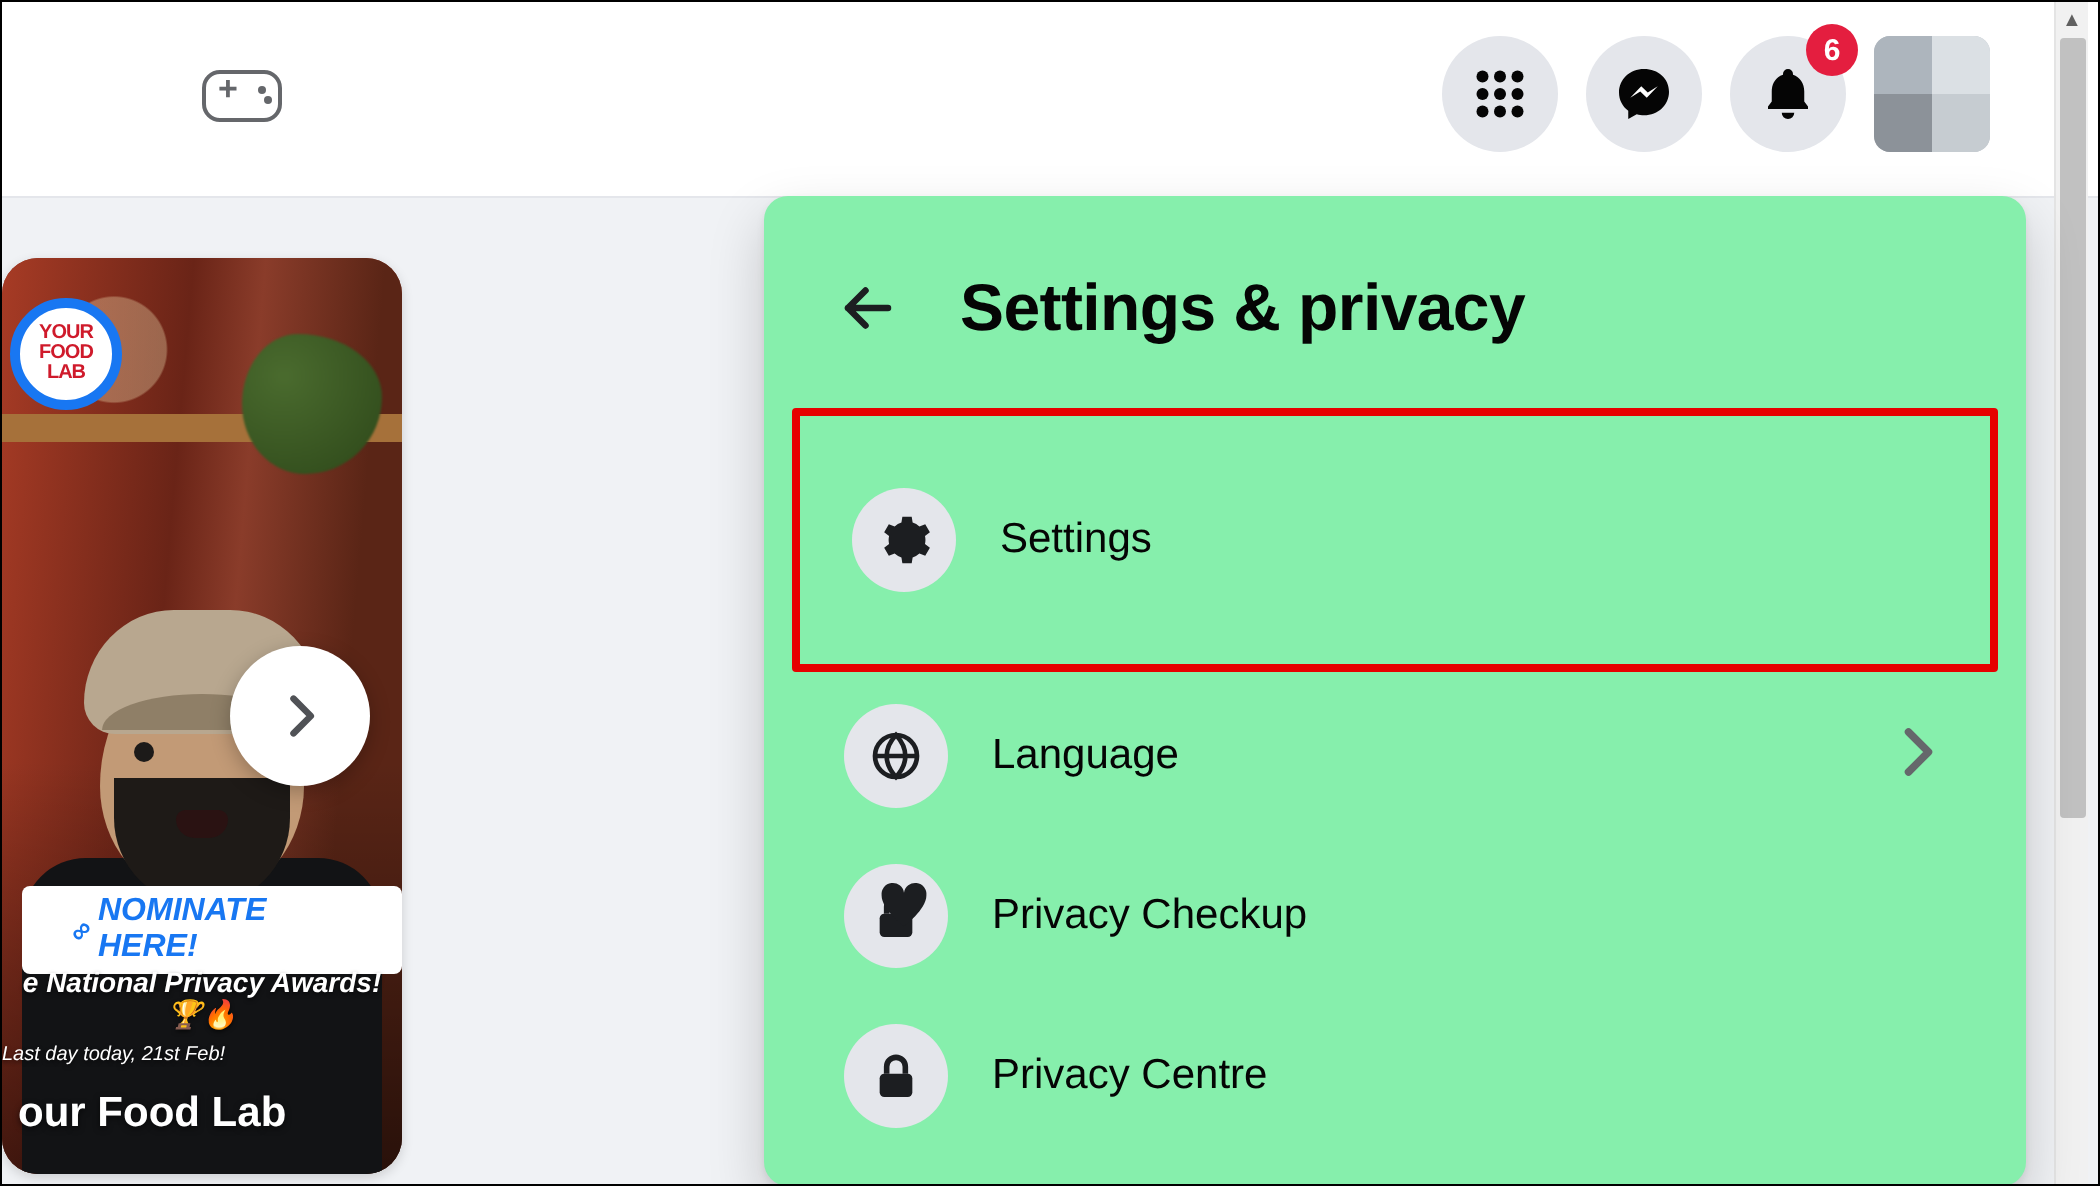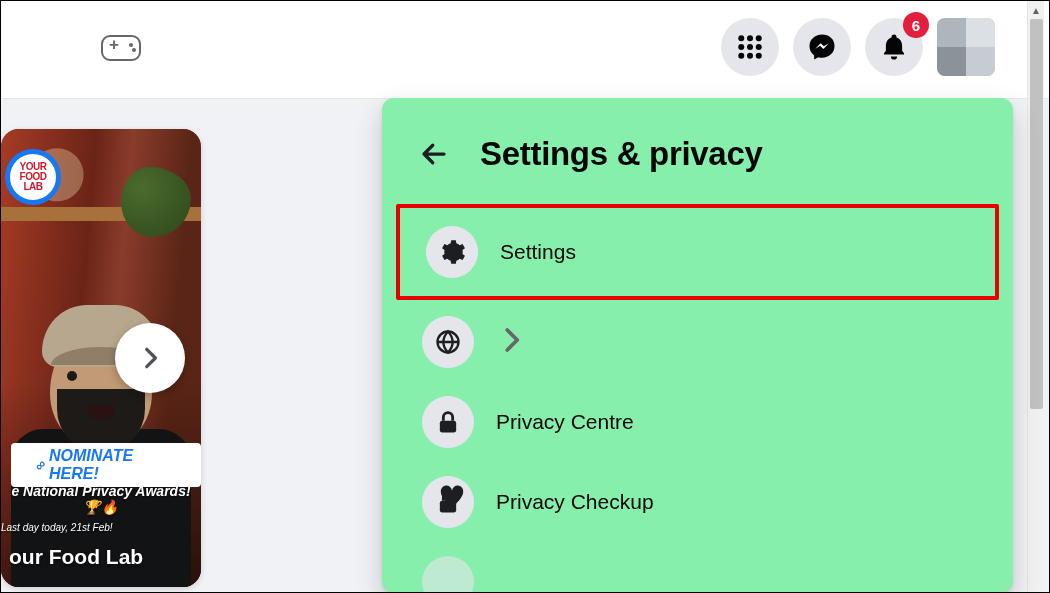--- a/index.html
+++ b/index.html
@@ -360,21 +360,21 @@
     }
     .chevron { color: #65676b; }
     .chevron svg { width: 30px; height: 30px; }
 
     .highlight-box {
       border: 4px solid #e60000;
       border-radius: 2px;
     }
     .menu-item.highlighted {
       margin: 0 14px;
-      padding: 18px 26px;
+      padding: 36px 26px;
     }
 
     .heart-dot {
       position:absolute; top:6px; right:8px;
       width:10px; height:10px;
     }
 
     
     .scrollbar {
       position: absolute;
@@ -494,54 +494,55 @@
 
   <div class="menu-item">
     <div class="menu-icon">
       <svg viewBox="0 0 24 24">
           <g fill="none" stroke="#1c1e21" stroke-width="2">
             <circle cx="12" cy="12" r="9"></circle>
             <path d="M3 12h18M12 3c2.5 2.7 4 5.9 4 9s-1.5 6.3-4 9c-2.5-2.7-4-5.9-4-9s1.5-6.3 4-9z"></path>
           </g>
         </svg>
     </div>
+    <div class="menu-label">Language</div>
     <div class="chevron">
       <svg viewBox="0 0 24 24">
           <path fill="none" stroke="#65676b" stroke-width="3" stroke-linecap="round" stroke-linejoin="round" d="M9 4l8 8-8 8"></path>
         </svg>
     </div>
-  </div>
-
-  <div class="menu-item">
-    <div class="menu-icon">
-      <svg viewBox="0 0 24 24">
-          <g fill="#1c1e21">
-            <rect x="5" y="11" width="14" height="10" rx="2"></rect>
-            <path fill="none" stroke="#1c1e21" stroke-width="2.4" d="M8 11V8a4 4 0 0 1 8 0v3"></path>
-          </g>
-        </svg>
-    </div>
-    <div class="menu-label">Privacy Centre</div>
   </div>
 
   <div class="menu-item">
     <div class="menu-icon">
       <svg viewBox="0 0 24 24">
           <g fill="#1c1e21">
             <rect x="5" y="11" width="14" height="10" rx="2"></rect>
             <path fill="none" stroke="#1c1e21" stroke-width="2.4" d="M8 11V8a4 4 0 0 1 8 0v3"></path>
           </g>
         </svg>
       <svg class="heart-dot" viewBox="0 0 10 10">
           <path fill="#1c1e21" d="M5 9S1 6 1 3.5A2 2 0 0 1 5 3a2 2 0 0 1 4 .5C9 6 5 9 5 9z"></path>
         </svg>
     </div>
     <div class="menu-label">Privacy Checkup</div>
   </div>
 
+  <div class="menu-item">
+    <div class="menu-icon">
+      <svg viewBox="0 0 24 24">
+          <g fill="#1c1e21">
+            <rect x="5" y="11" width="14" height="10" rx="2"></rect>
+            <path fill="none" stroke="#1c1e21" stroke-width="2.4" d="M8 11V8a4 4 0 0 1 8 0v3"></path>
+          </g>
+        </svg>
+    </div>
+    <div class="menu-label">Privacy Centre</div>
+  </div>
+
   <div class="menu-item" style="opacity:.6">
     <div class="menu-icon"></div>
   </div>
 </div>
 
 <div class="scrollbar">
   <div class="scroll-arrow">▲</div>
   <div class="scroll-thumb"></div>
 </div>
 

